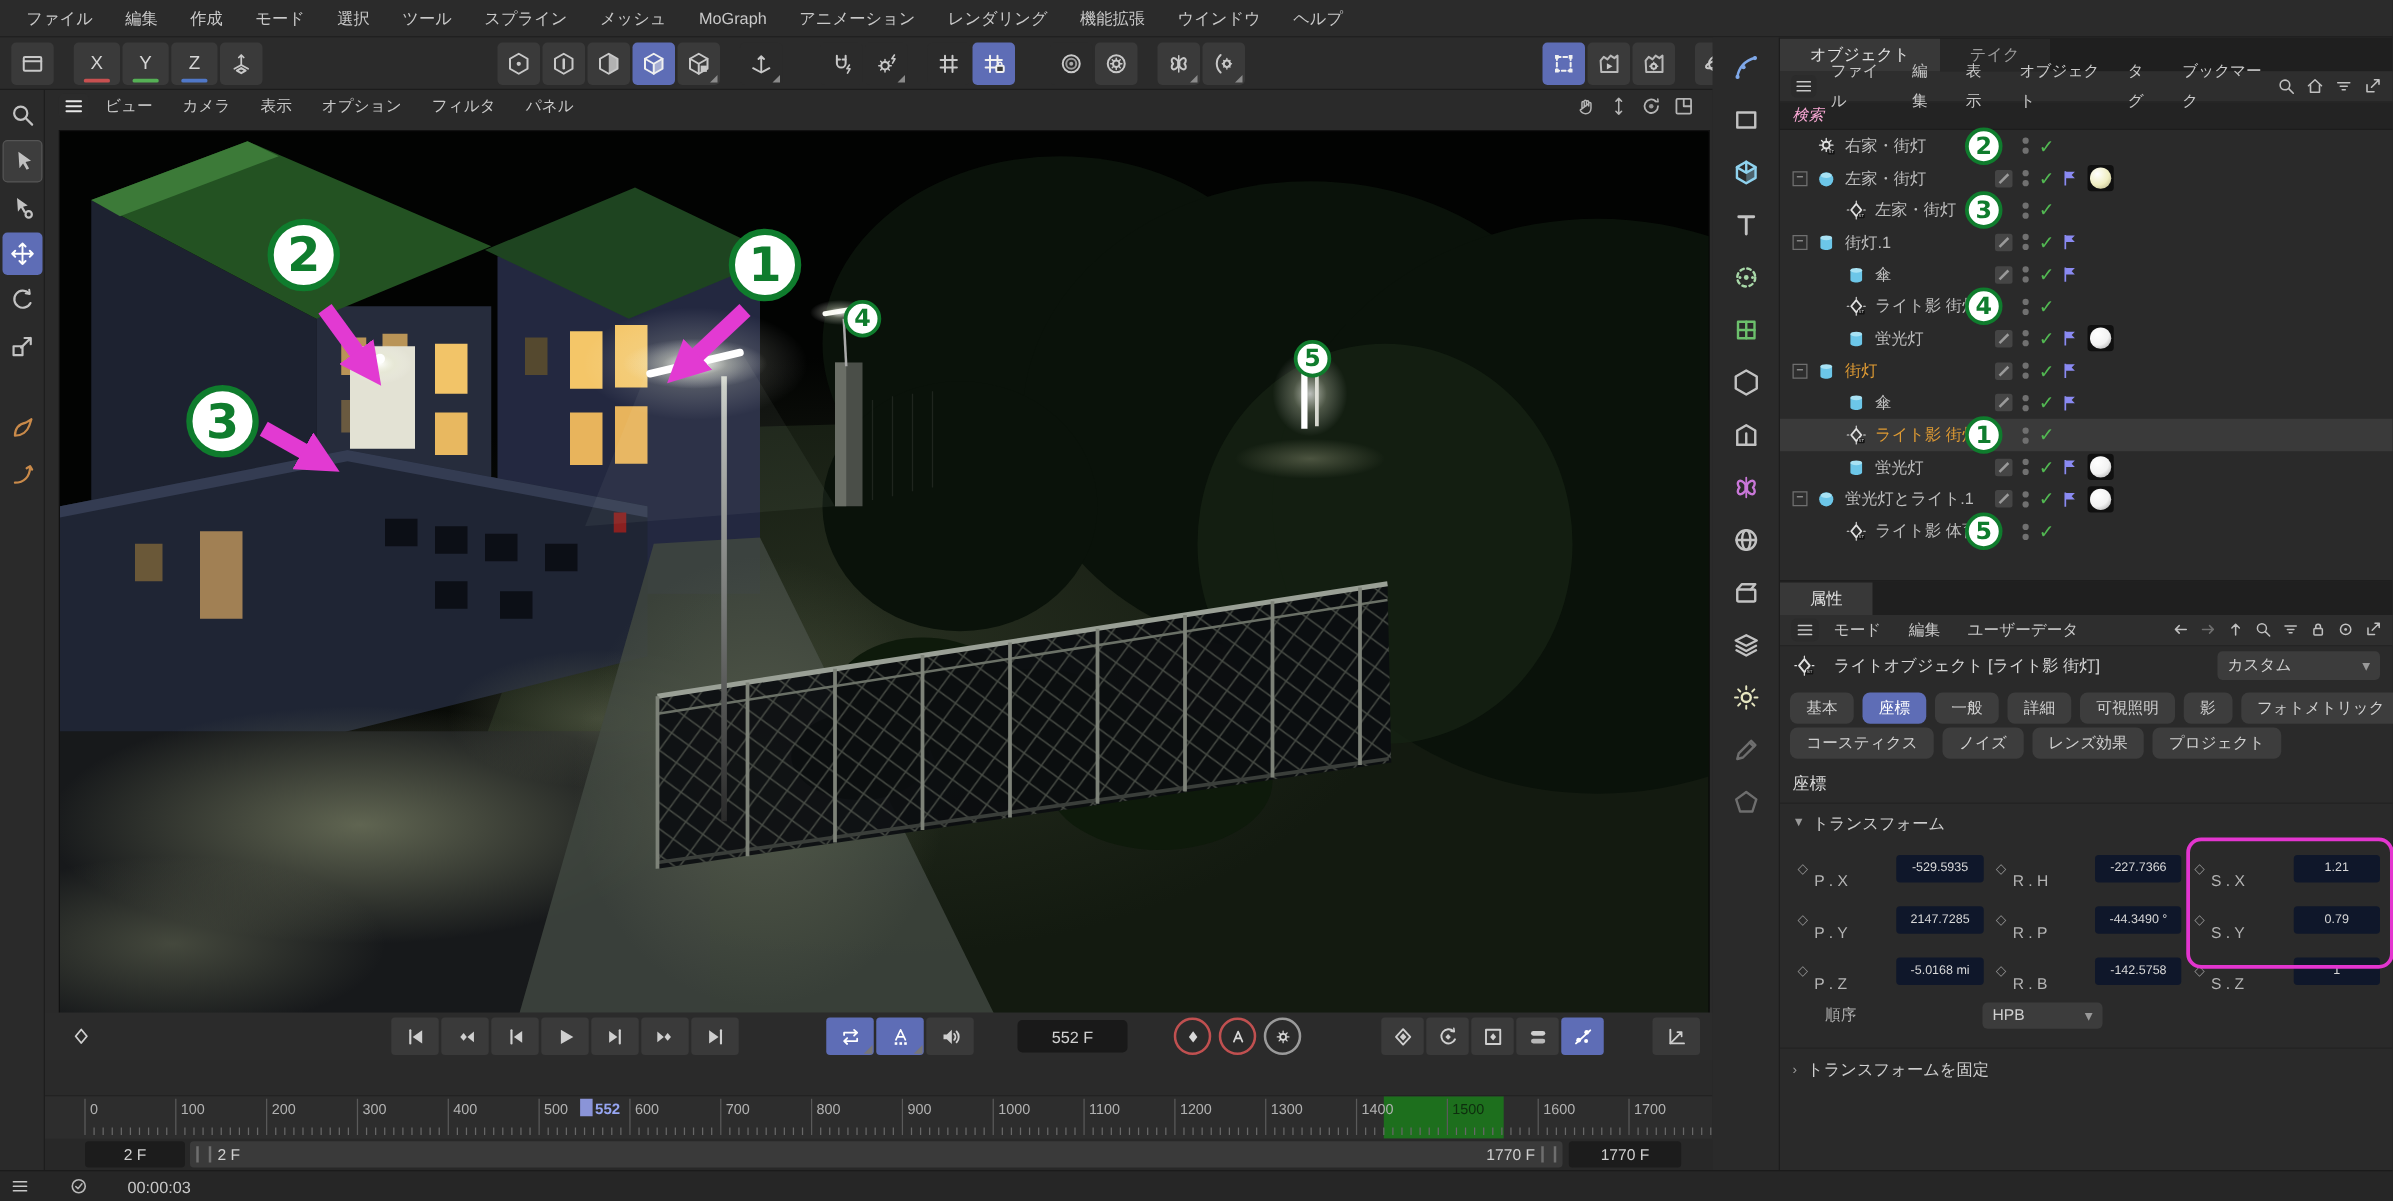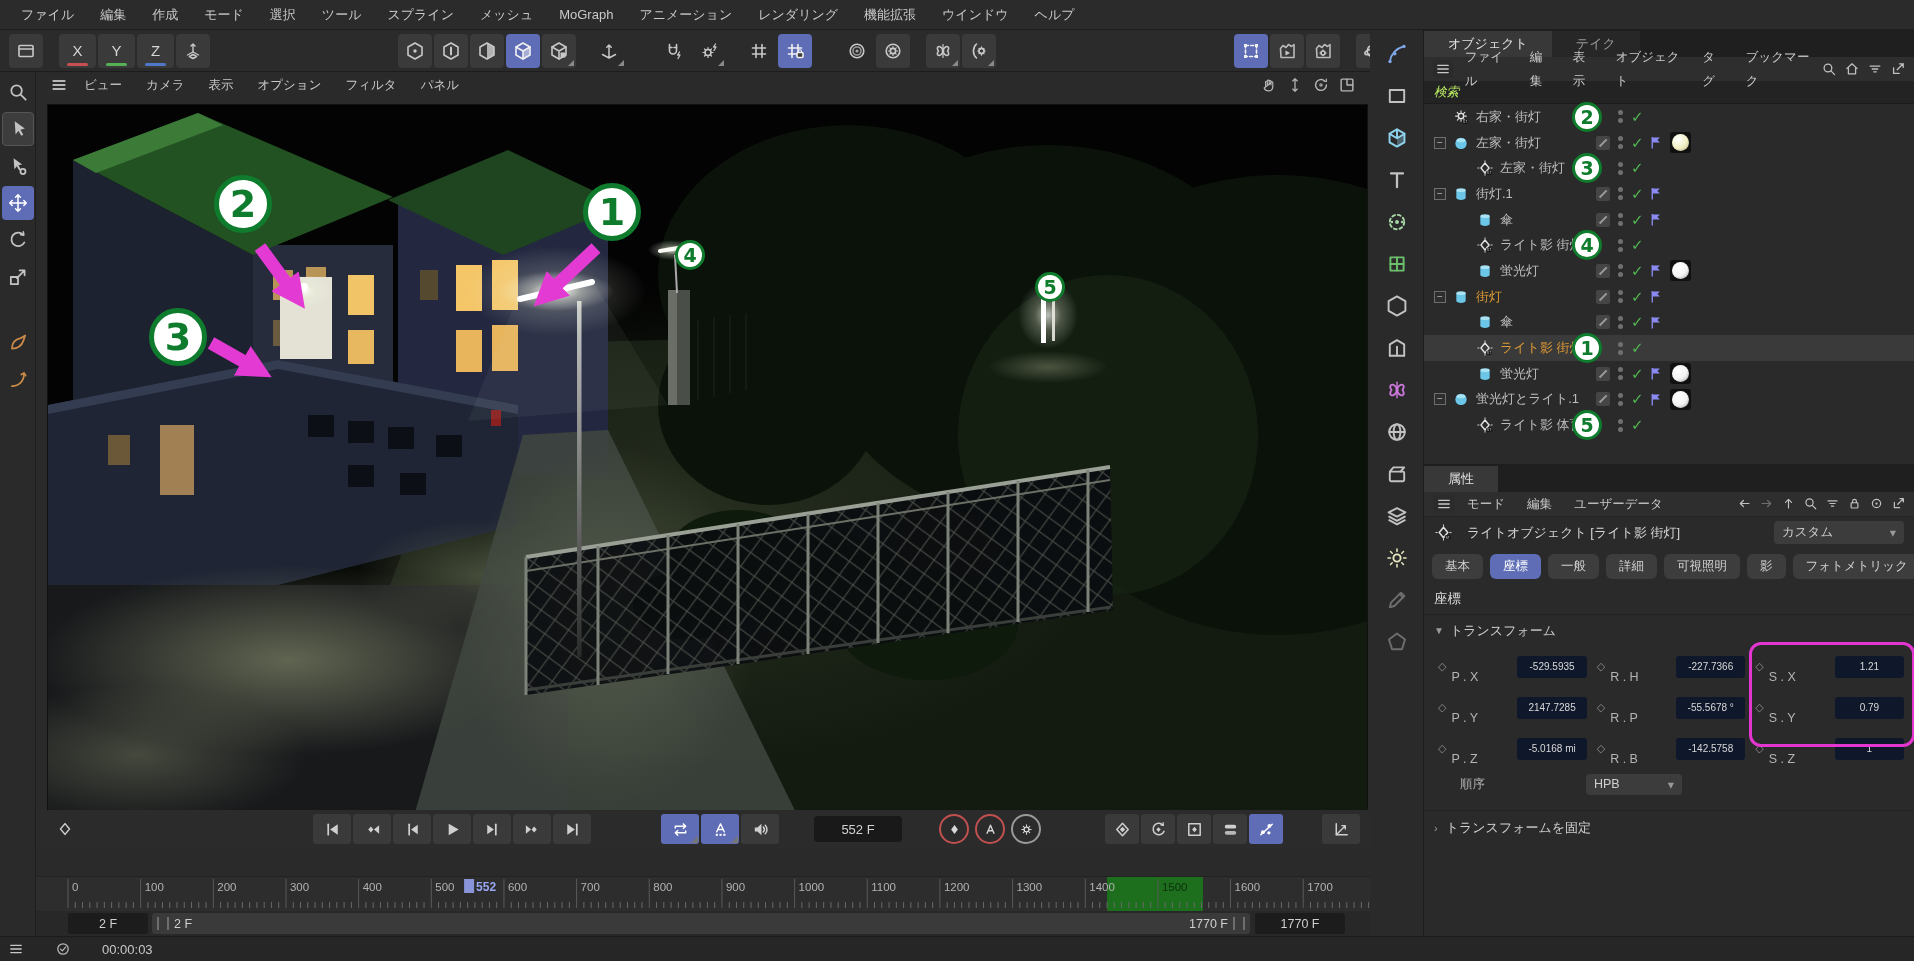--- a/index.html
+++ b/index.html
@@ -51,21 +51,21 @@
   #rightstrip{position:absolute;left:1370px;top:30px;width:54px;height:906px;background:#2a2a2a;border-right:1px solid #1d1d1d;box-sizing:border-box;}
   .rsbtn{width:36px;height:36px;margin:6px auto 5px;display:flex;align-items:center;justify-content:center;color:#c2c2c2;border-radius:4px;}
   #rp{position:absolute;left:1424px;top:30px;width:490px;height:906px;background:#2a2a2a;box-sizing:border-box;}
   .tabrow{height:27px;background:#1f1f1f;display:flex;align-items:flex-end;}
   .ptab{padding:0 24px;height:26px;line-height:26px;color:#9a9a9a;background:#272727;font-size:13px;}
   .ptab.on{background:#383838;color:#e2e2e2;}
   .pmenu{height:24px;background:#2e2e2e;display:flex;align-items:center;padding:0 8px;border-bottom:1px solid #242424;}
   .pmenu .menu-item{font-size:12.5px;padding:0 11px;line-height:24px;}
   .pmenu-icons{margin-left:auto;display:flex;gap:7px;align-items:center;color:#c0c0c0;}
   #searchrow{height:21px;background:#232323;display:flex;align-items:center;padding-left:10px;
-    color:#bef264;font-style:italic;font-size:12.5px;border-bottom:1px solid #1c1c1c;}
+    color:#f9a8d4;font-style:italic;font-size:12.5px;border-bottom:1px solid #1c1c1c;}
   #tree{background:#2a2a2a;}
   .trow{height:25.7px;display:flex;align-items:center;position:relative;font-size:13px;color:#bdbdbd;}
   .trow.sel{background:#3a3a3a;}
   .exp{width:12px;height:12px;border:1px solid #6f6f6f;background:#2e2e2e;color:#bbb;font-size:10px;
     line-height:10px;text-align:center;margin-right:5px;box-sizing:border-box;flex:none;}
   .ticon{width:19px;height:19px;margin-right:6px;flex:none;display:flex;align-items:center;justify-content:center;}
   .tname{white-space:nowrap;overflow:hidden;}
   .tname.orange{color:#de9a33;}
   .tcols{position:absolute;left:172px;display:flex;align-items:center;height:100%;}
   .slashbox{width:14px;height:14px;border-radius:2px;background:#454545;position:relative;flex:none;}
@@ -1430,20 +1430,26 @@
   </div>
   <div class="btabs" id="btabs1">
       <span class="btab">基本</span>
       <span class="btab on">座標</span>
       <span class="btab">一般</span>
       <span class="btab">詳細</span>
       <span class="btab">可視照明</span>
       <span class="btab">影</span>
       <span class="btab">フォトメトリック</span>
     </div>
+  <div class="btabs" id="btabs2" style="padding-top:0">
+      <span class="btab">コースティクス</span>
+      <span class="btab">ノイズ</span>
+      <span class="btab">レンズ効果</span>
+      <span class="btab">プロジェクト</span>
+    </div>
   <div class="secttitle">座標</div>
   <div class="grouprow">
     <span style="font-size:10px;color:#9a9a9a">▼</span>
     <span>トランスフォーム</span>
   </div>
   <div id="coordwrap">
     <div id="coordgrid">
         <span class="ccell">
           <span class="cdia">◇</span>
           <span class="clabel">P . X</span>
@@ -1460,21 +1466,21 @@
           <span class="cfield">1.21</span>
         </span>
         <span class="ccell">
           <span class="cdia">◇</span>
           <span class="clabel">P . Y</span>
           <span class="cfield">2147.7285</span>
         </span>
         <span class="ccell">
           <span class="cdia">◇</span>
           <span class="clabel">R . P</span>
-          <span class="cfield">-55.5678 °</span>
+          <span class="cfield">-44.3490 °</span>
         </span>
         <span class="ccell">
           <span class="cdia">◇</span>
           <span class="clabel">S . Y</span>
           <span class="cfield">0.79</span>
         </span>
         <span class="ccell">
           <span class="cdia">◇</span>
           <span class="clabel">P . Z</span>
           <span class="cfield">-5.0168 mi</span>

